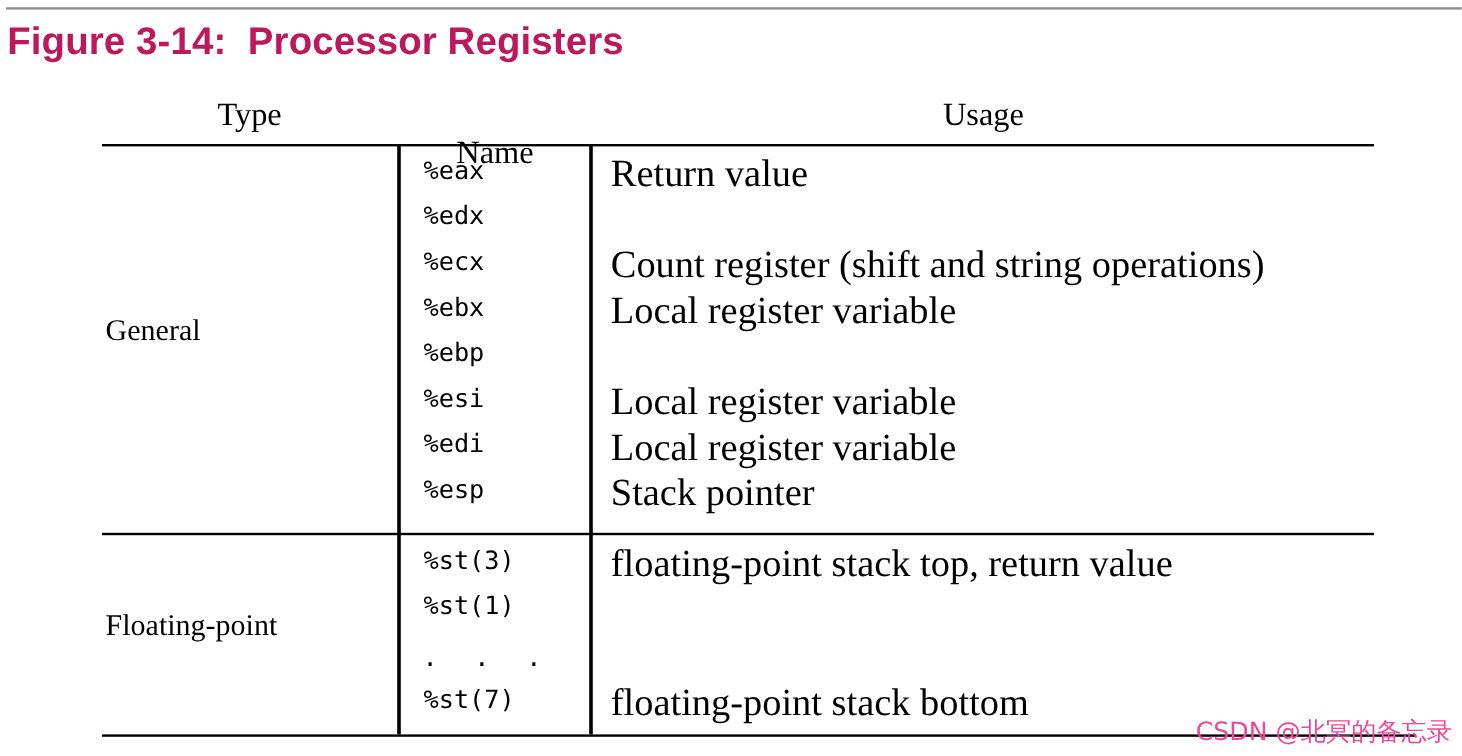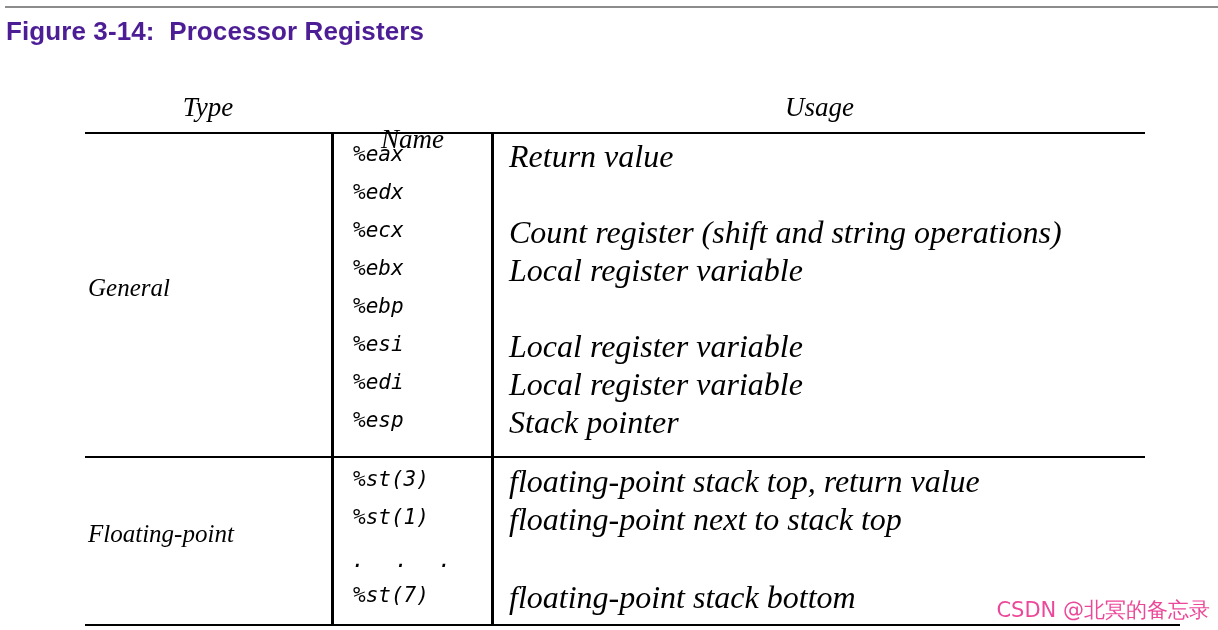--- a/index.html
+++ b/index.html
@@ -26,34 +26,33 @@
     background: #8c8c8c;
   }
 
   
   #figure-caption {
     position: absolute;
     left: 6px;
     top: 16px;
     font-family: "Liberation Sans", sans-serif;
     font-weight: bold;
-    font-size: 26px;
+    font-size: 32px;
     letter-spacing: 0.1px;
     white-space: pre;
-    color: #4c1d95;
+    color: #be185d;
   }
 
   
   #register-table {
     position: absolute;
     left: 0;
-    top: 12px;
+    top: 0;
     width: 1218px;
     height: 502px;
-    font-style: italic;
   }
 
   .hrule {
     position: absolute;
     background: #000000;
     height: 2px;
   }
   #rule-top    { left: 85px;  top: 120px; width: 1060px; }
   #rule-middle { left: 85px;  top: 444px; width: 1060px; }
   #rule-bottom { left: 85px;  top: 612px; width: 1095px; }
@@ -169,21 +168,20 @@
   <div class="reg-name" style="top:358px">%edi</div>
   <div class="reg-usage" style="top:354px">Local register variable</div>
 
   <div class="reg-name" style="top:396px">%esp</div>
   <div class="reg-usage" style="top:392px">Stack pointer</div>
 
   <div class="reg-name" style="top:455px">%st(3)</div>
   <div class="reg-usage" style="top:451px">floating-point stack top, return value</div>
 
   <div class="reg-name" style="top:493px">%st(1)</div>
-  <div class="reg-usage" style="top:489px">floating-point next to stack top</div>
 
   <div id="ellipsis-row">. . .</div>
 
   <div class="reg-name" style="top:571px">%st(7)</div>
   <div class="reg-usage" style="top:567px">floating-point stack bottom</div>
 
 </div>
 
 <div id="watermark">CSDN @北冥的备忘录</div>
 

